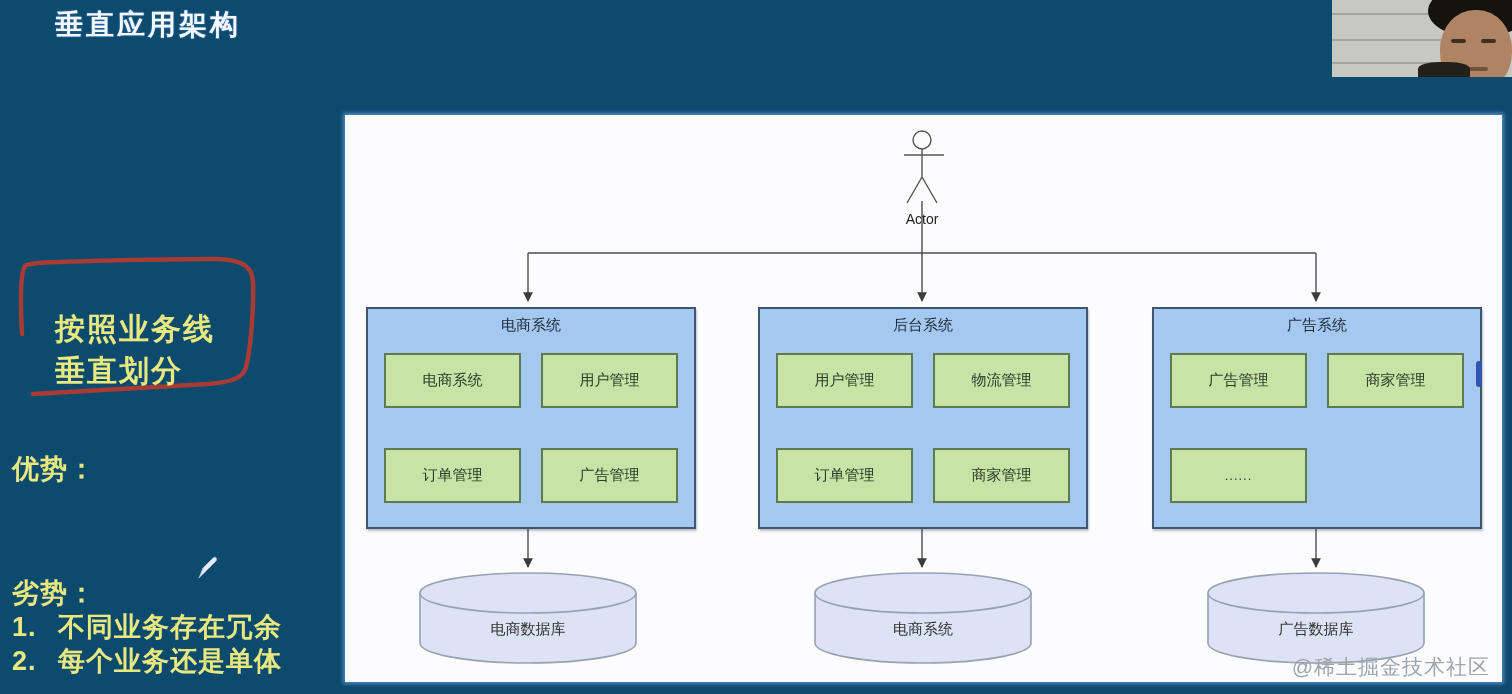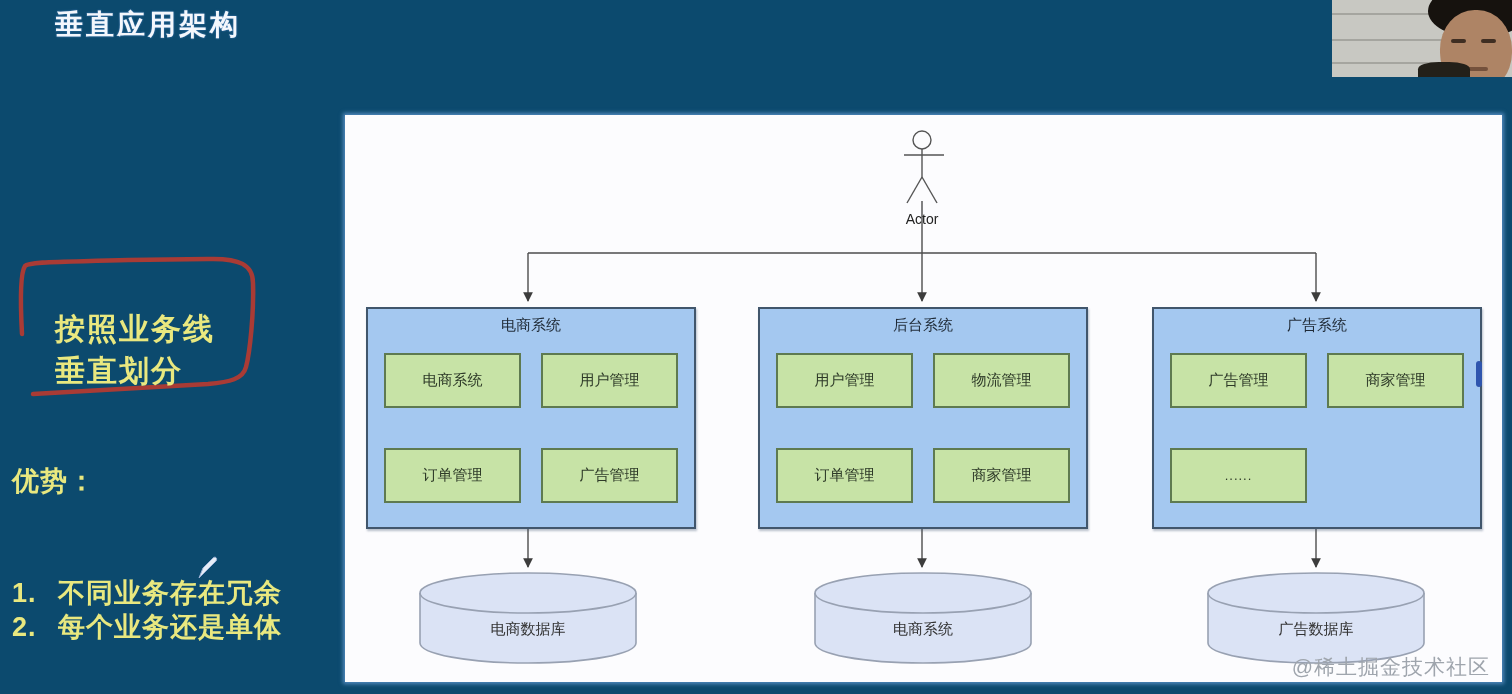--- a/index.html
+++ b/index.html
@@ -24,21 +24,21 @@
   .mouth{position:absolute;left:22px;top:57px;width:26px;height:4px;background:rgba(70,40,28,.55);border-radius:2px;}
   .shoulder{position:absolute;left:86px;top:62px;width:52px;height:18px;background:#232019;border-radius:40% 40% 0 0;}
   
   .note-circled{
     position:absolute;left:55px;top:308px;
     font-size:30px;font-weight:bold;color:#e9e87f;line-height:42px;letter-spacing:2px;
   }
   .annotation-svg{position:absolute;left:8px;top:252px;width:262px;height:156px;}
   .pen-svg{position:absolute;left:196px;top:555px;width:24px;height:26px;}
   .pc-block{position:absolute;left:12px;font-size:27px;font-weight:bold;color:#e9e87f;line-height:34px;letter-spacing:1px;}
-  .pc-block.pros{top:464px;text-align:right;}
+  .pc-block.pros{top:452px;text-align:right;}
   .pc-block.cons{top:576px;}
   .pc-row .num{display:inline-block;width:46px;}
   
   .diagram{
     position:absolute;left:345px;top:115px;width:1157px;height:567px;
     background:#fcfcfe;box-shadow:0 0 4px 2px rgba(140,190,255,.55);
   }
   .connectors{position:absolute;left:0;top:0;z-index:2;pointer-events:none;}
   .actor-label{
     position:absolute;left:537px;top:96px;width:80px;text-align:center;z-index:1;
@@ -107,20 +107,21 @@
 
   <div class="pc-block pros">
     <div>优势：</div>
   </div>
 
   <svg class="pen-svg" viewBox="0 0 24 26">
     <path d="M3 23 L7 13 L17 3 C19 1 22 3 20 6 L10 16 Z" fill="#e7edf6" stroke="#9fb4d8" stroke-width="1"></path>
   </svg>
 
   <div class="pc-block cons">
+    <div>劣势：</div>
     <div class="pc-row">
       <span class="num">1.</span><span>不同业务存在冗余</span>
     </div>
     <div class="pc-row">
       <span class="num">2.</span><span>每个业务还是单体</span>
     </div>
   </div>
 
   <div class="diagram">
 

